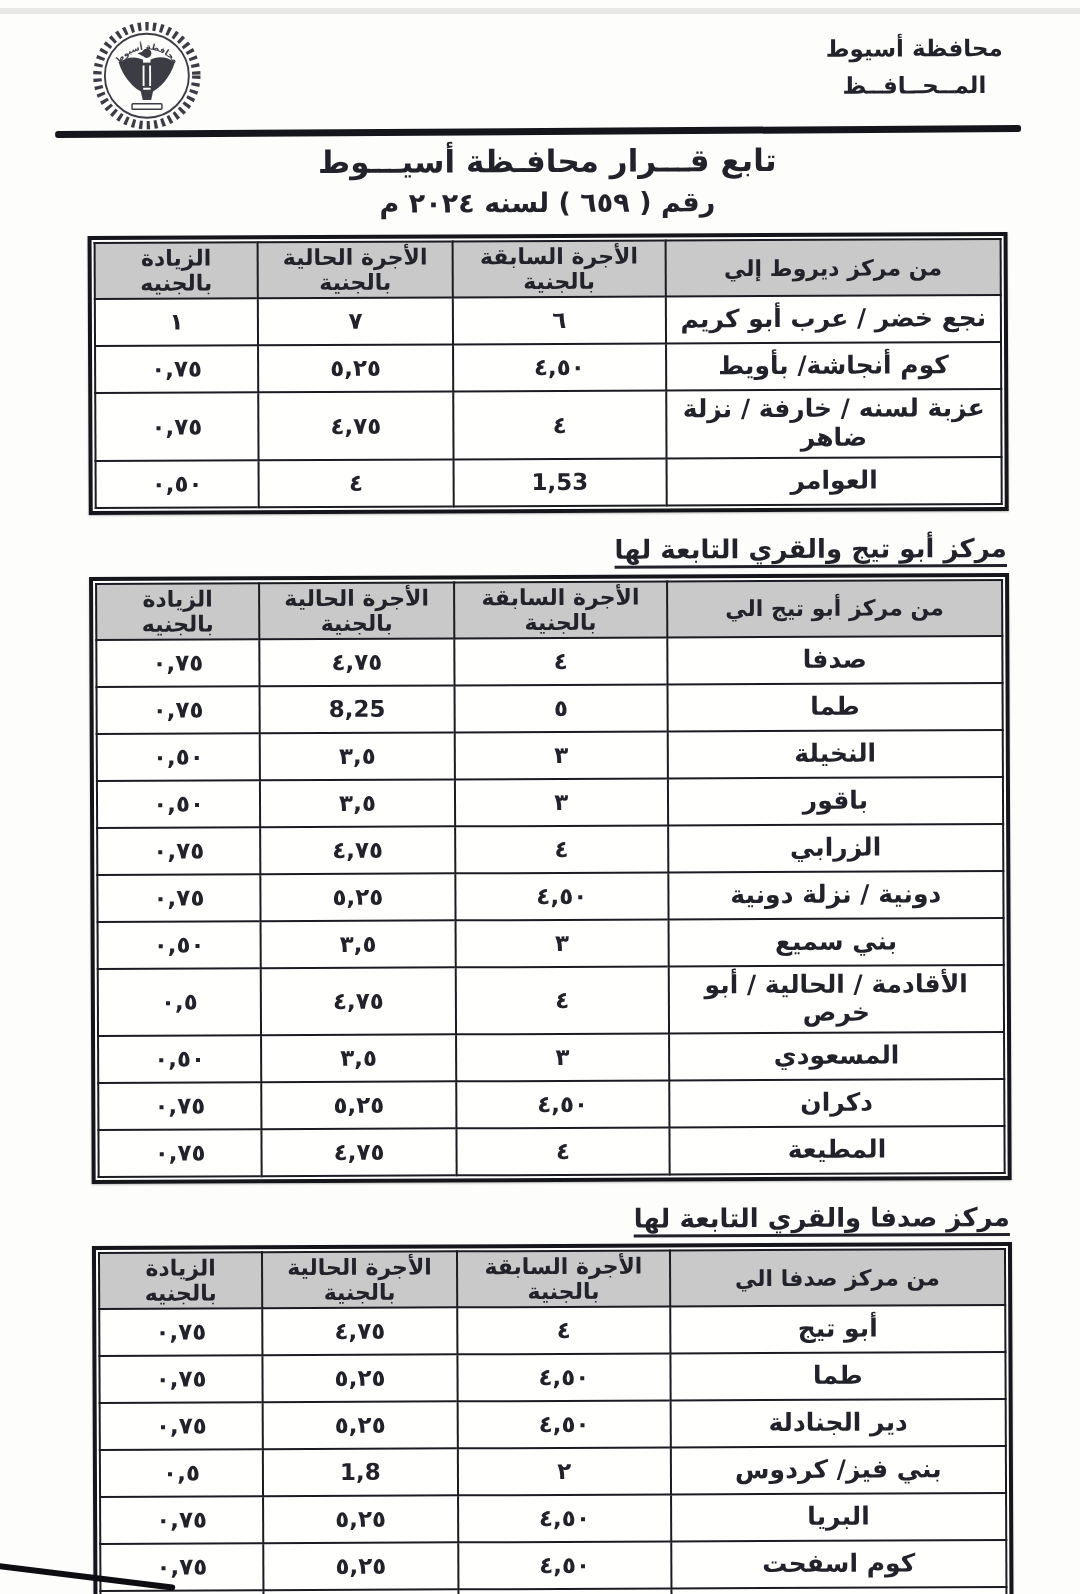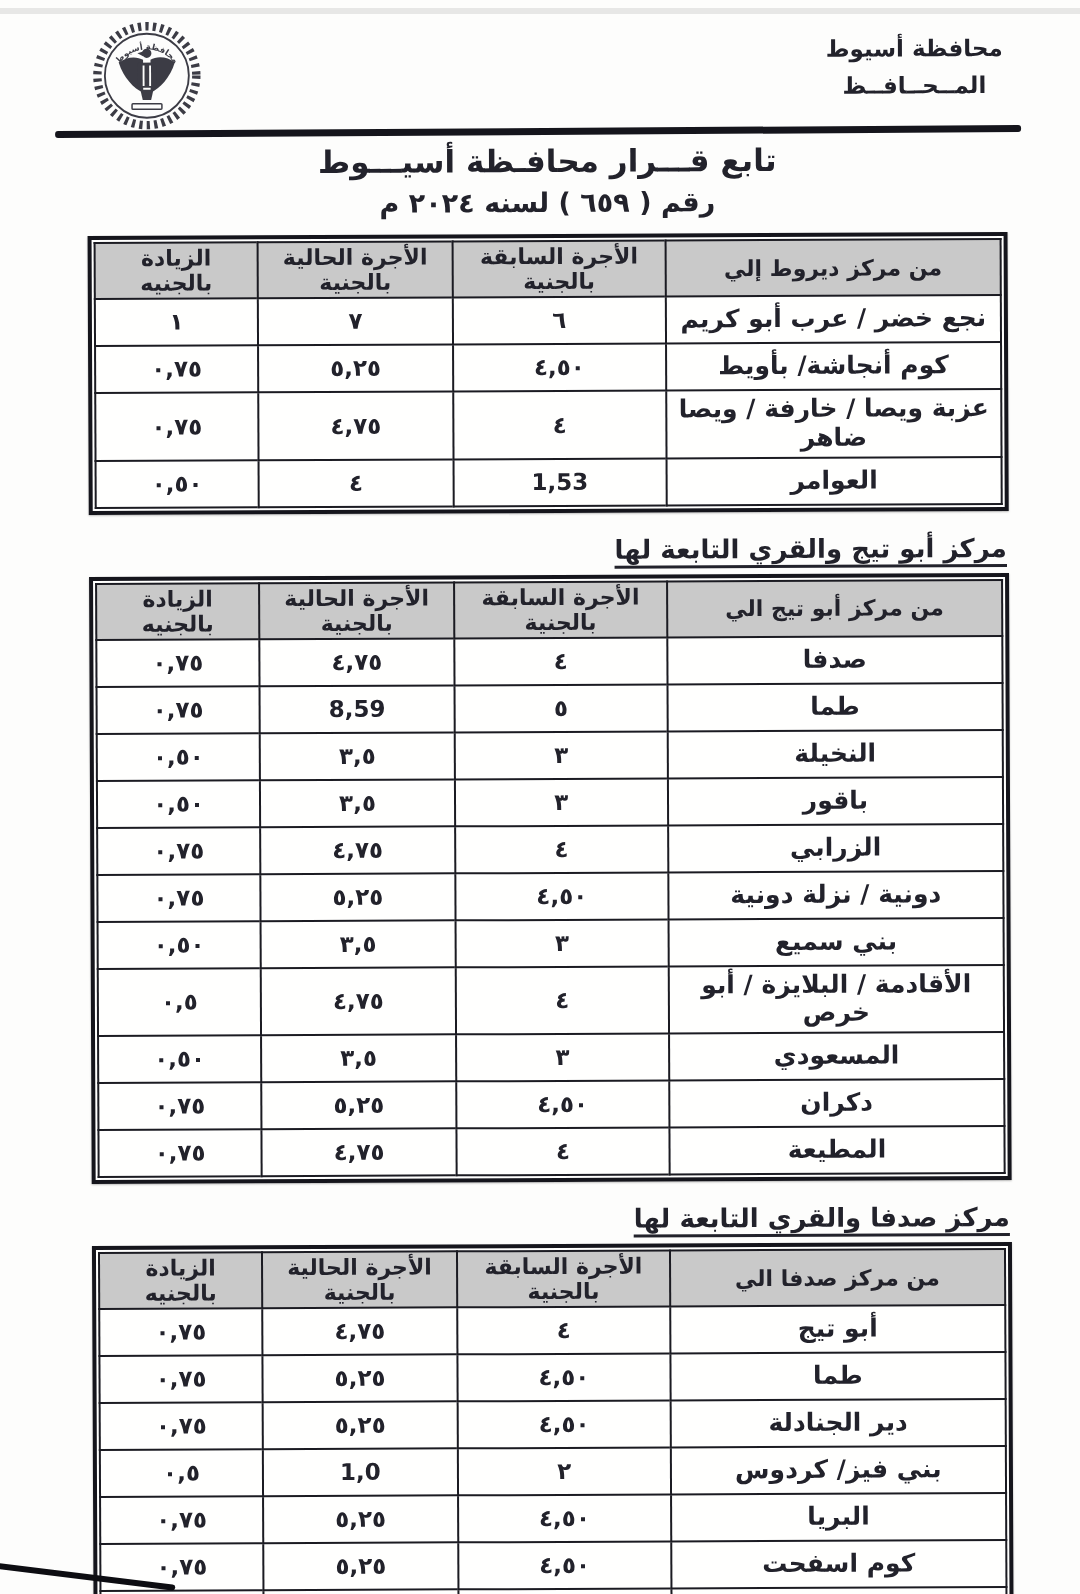--- a/index.html
+++ b/index.html
@@ -96,21 +96,21 @@
             </tr>
 
             <tr>
               <td class="dest">كوم أنجاشة/ بأويط</td>
               <td>٤,٥٠</td>
               <td>٥,٢٥</td>
               <td>٠,٧٥</td>
             </tr>
 
             <tr>
-              <td class="dest">عزبة ويصا / خارفة / ويصا ضاهر</td>
+              <td class="dest">عزبة لسنه / خارفة / نزلة ضاهر</td>
               <td>٤</td>
               <td>٤,٧٥</td>
               <td>٠,٧٥</td>
             </tr>
 
             <tr>
               <td class="dest">العوامر</td>
               <td>1,53</td>
               <td>٤</td>
               <td>٠,٥٠</td>
@@ -142,21 +142,21 @@
             <tr>
               <td class="dest">صدفا</td>
               <td>٤</td>
               <td>٤,٧٥</td>
               <td>٠,٧٥</td>
             </tr>
 
             <tr>
               <td class="dest">طما</td>
               <td>٥</td>
-              <td>8,59</td>
+              <td>8,25</td>
               <td>٠,٧٥</td>
             </tr>
 
             <tr>
               <td class="dest">النخيلة</td>
               <td>٣</td>
               <td>٣,٥</td>
               <td>٠,٥٠</td>
             </tr>
 
@@ -182,21 +182,21 @@
             </tr>
 
             <tr>
               <td class="dest">بني سميع</td>
               <td>٣</td>
               <td>٣,٥</td>
               <td>٠,٥٠</td>
             </tr>
 
             <tr>
-              <td class="dest">الأقادمة / البلايزة / أبو خرص</td>
+              <td class="dest">الأقادمة / الحالية / أبو خرص</td>
               <td>٤</td>
               <td>٤,٧٥</td>
               <td>٠,٥</td>
             </tr>
 
             <tr>
               <td class="dest">المسعودي</td>
               <td>٣</td>
               <td>٣,٥</td>
               <td>٠,٥٠</td>
@@ -256,21 +256,21 @@
             <tr>
               <td class="dest">دير الجنادلة</td>
               <td>٤,٥٠</td>
               <td>٥,٢٥</td>
               <td>٠,٧٥</td>
             </tr>
 
             <tr>
               <td class="dest">بني فيز/ كردوس</td>
               <td>٢</td>
-              <td>1,0</td>
+              <td>1,8</td>
               <td>٠,٥</td>
             </tr>
 
             <tr>
               <td class="dest">البريا</td>
               <td>٤,٥٠</td>
               <td>٥,٢٥</td>
               <td>٠,٧٥</td>
             </tr>
 

